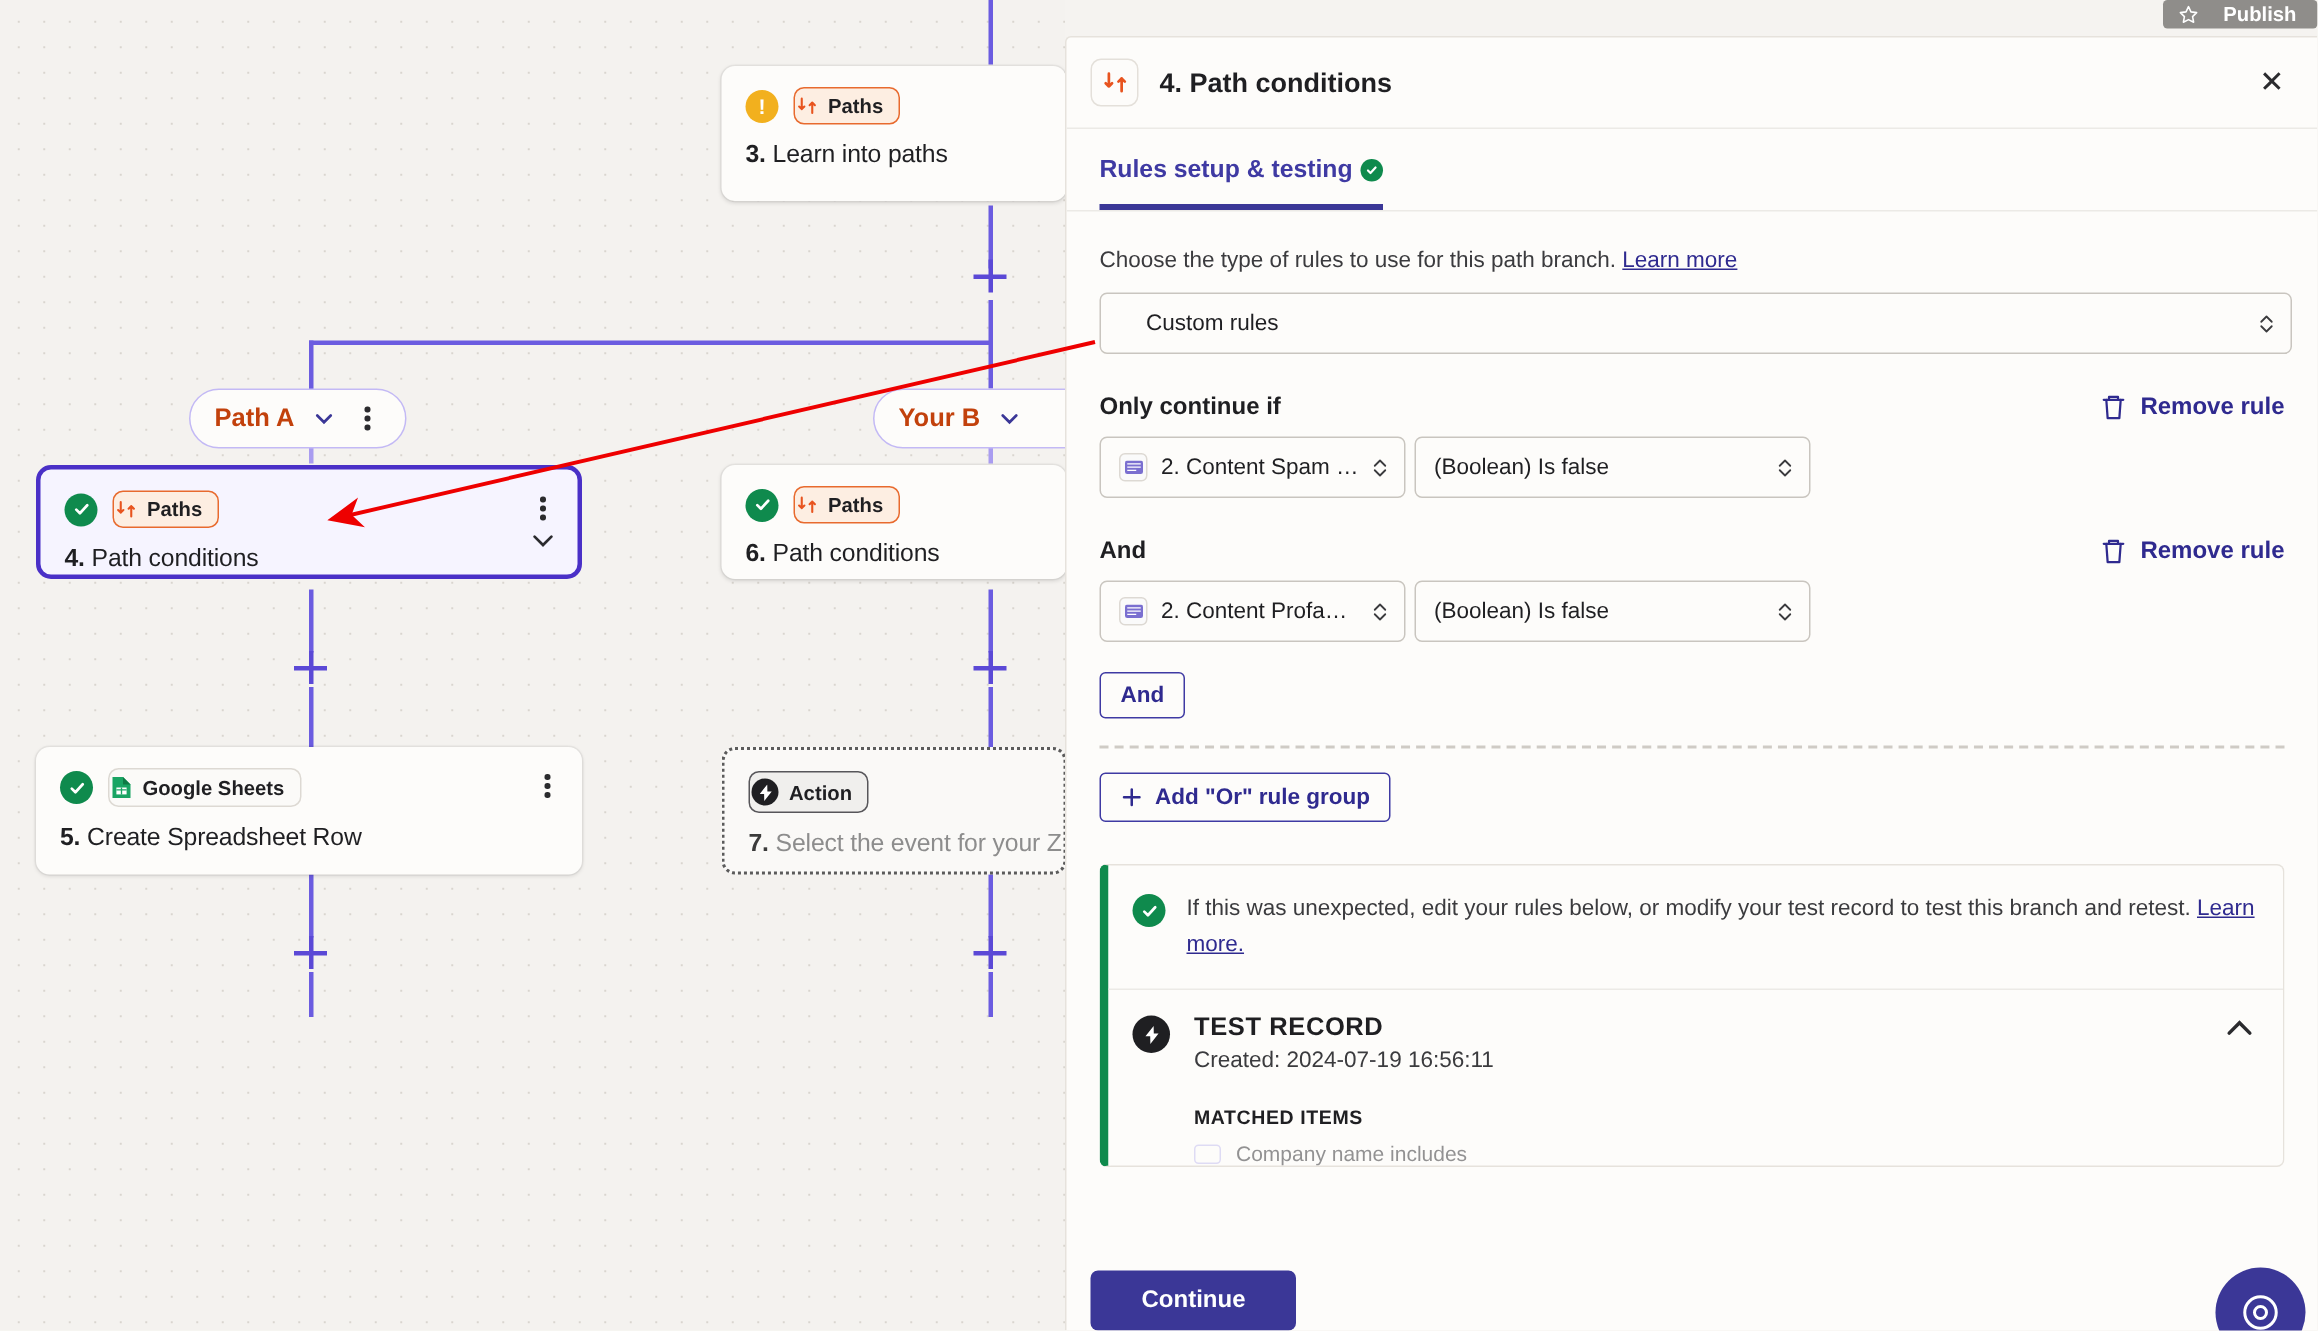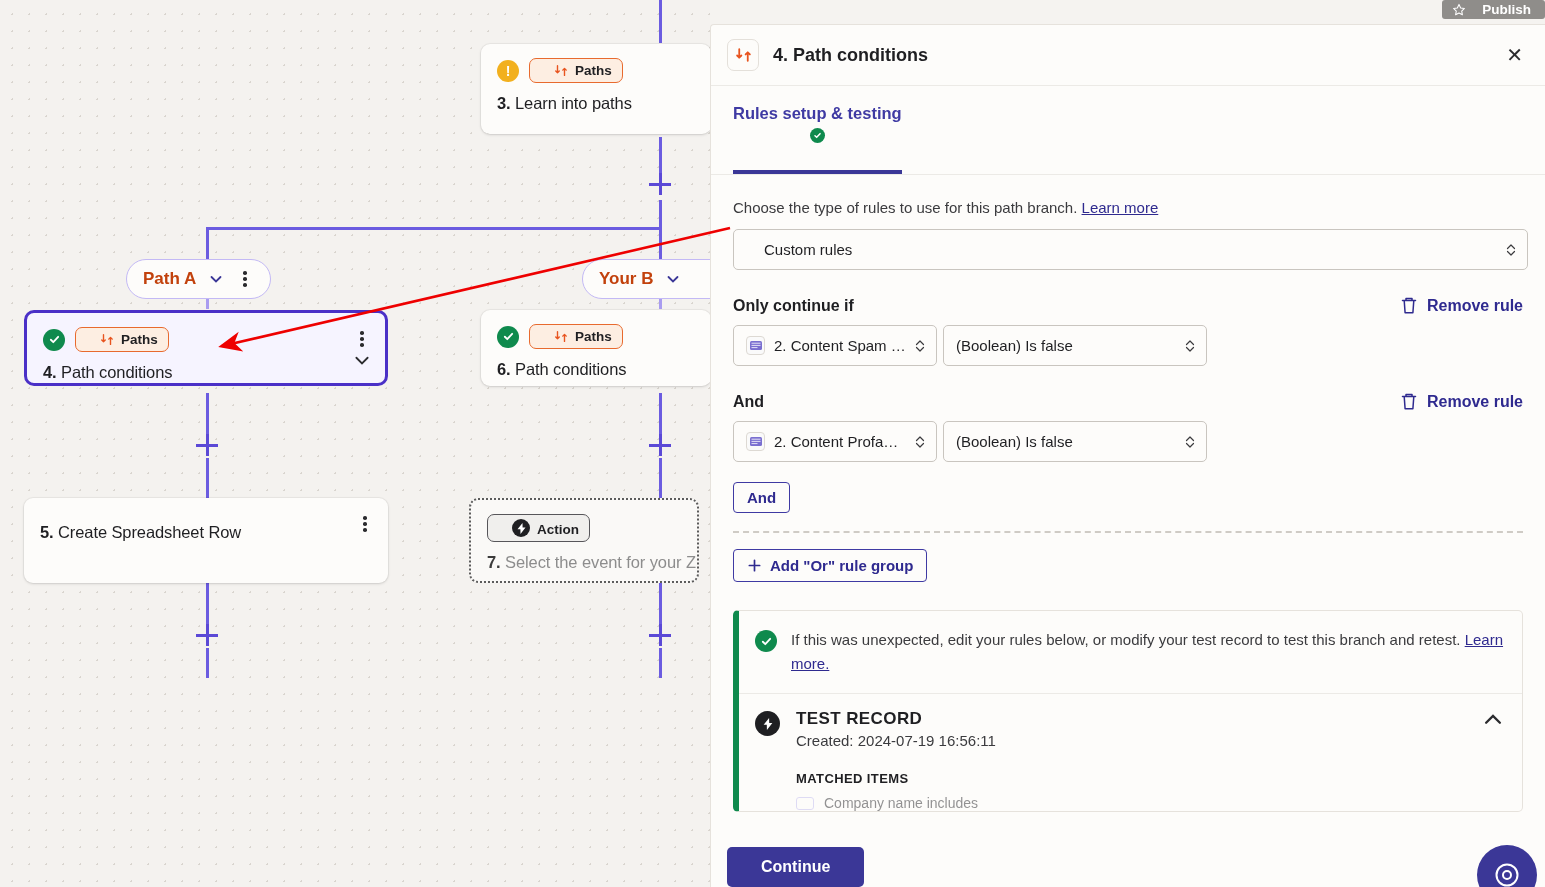--- a/index.html
+++ b/index.html
@@ -61,22 +61,22 @@
   }
   .node-dashed {
     background: #faf9f7;
     border: 2.5px dotted #5b5b5b;
     box-shadow: none;
   }
   .node-dashed .node-title { color: #8d8d8d; }
   .node-dashed .node-title b { color: #3b3b3b; }
 
   .badge {
-    display: inline-flex; align-items: flex-end; gap: 7px;
-    padding: 4px 10px 4px 24px;
+    display: inline-flex; align-items: center; gap: 7px;
+    padding: 4px 10px 4px 1px;
     border-radius: 7px;
     font-size: 13.5px; font-weight: 700; color: #1f1f22;
     white-space: nowrap;
   }
   .badge-paths { background: #fdeee2; border: 1.6px solid #e86a2e; }
   .badge-plain { background: #fbfaf8; border: 1px solid #ddd9d3; }
   .badge-action { background: #f0efed; border: 1.4px solid #57565a; }
 
   .status {
     width: 22px; height: 22px; border-radius: 50%;
@@ -124,25 +124,24 @@
     width: 32px; height: 32px; border-radius: 7px;
     background: #fdfcfa; border: 1px solid #e4e0da;
     display: flex; align-items: center; justify-content: center;
   }
   .panel-title { font-size: 18px; font-weight: 700; color: #1f1f22; flex: 1; }
   .panel-close { font-size: 20px; color: #2b2b2e; cursor: pointer; line-height: 1; }
 
   .tabs { padding: 0 22px; border-bottom: 1px solid #eceae6; }
   .tab {
     display: inline-flex; align-items: center; gap: 5px;
-    padding: 18px 0 27px;
+    padding: 18px 0 13px;
     font-size: 16.5px; font-weight: 700; color: #3f3aa3;
     border-bottom: 4px solid #3b3797;
     cursor: pointer;
-    flex-direction: column;
   }
 
   .panel-body { padding: 24px 22px 0 22px; }
 
   .help-line { font-size: 15px; color: #3b3b3e; margin-bottom: 13px; }
   .link { color: #2f2a8f; text-decoration: underline; cursor: pointer; }
 
   .select {
     position: relative;
     height: 41px; border: 1px solid #c9c5bf; border-radius: 5px;
@@ -344,32 +343,48 @@
           <span>Paths</span>
         </div>
       </div>
       <div class="node-title">
         <b>6.</b>
         <span>Path conditions</span>
       </div>
     </div>
 
     <div class="node" style="left:24px; top:498px; width:364px; height:85px;">
+      <div class="node-top">
+        <div class="status status-ok">
+          <svg width="13" height="13" viewBox="0 0 16 16">
+              <path d="M3.5 8.3l3 3 6-6.6" stroke="#fff" stroke-width="2.2" fill="none" stroke-linecap="round" stroke-linejoin="round"></path>
+            </svg>
+        </div>
+        <div class="badge badge-plain">
+          <svg width="14" height="16" viewBox="0 0 14 16">
+            <path d="M1 1h7l5 5v9H1z" fill="#19a463"></path>
+            <path d="M8 1l5 5H8z" fill="#0d7a45"></path>
+            <rect x="3.6" y="8" width="6.8" height="4.6" fill="#fff"></rect>
+            <path d="M3.6 9.6h6.8M7 8v4.6" stroke="#19a463" stroke-width=".9"></path>
+          </svg>
+          <span>Google Sheets</span>
+        </div>
+      </div>
       <div class="node-title">
         <b>5.</b>
         <span>Create Spreadsheet Row</span>
       </div>
       <div class="kebab">
           <i></i>
           <i></i>
           <i></i>
         </div>
     </div>
 
-    <div class="node node-dashed" style="left:469px; top:498px; width:230px; height:85px;">
+    <div class="node node-dashed" style="left:481px; top:498px; width:230px; height:85px;">
       <div class="node-top">
         <div class="badge badge-action">
           <span style="width:18px;height:18px;border-radius:50%;background:#1f1f22;display:flex;align-items:center;justify-content:center;">
             <svg width="9" height="11" viewBox="0 0 8 11">
                 <path d="M5 0L0 6.3h2.9L3 11 8 4.6H5.1z" fill="#fff"></path>
               </svg>
           </span>
           <span>Action</span>
         </div>
       </div>

